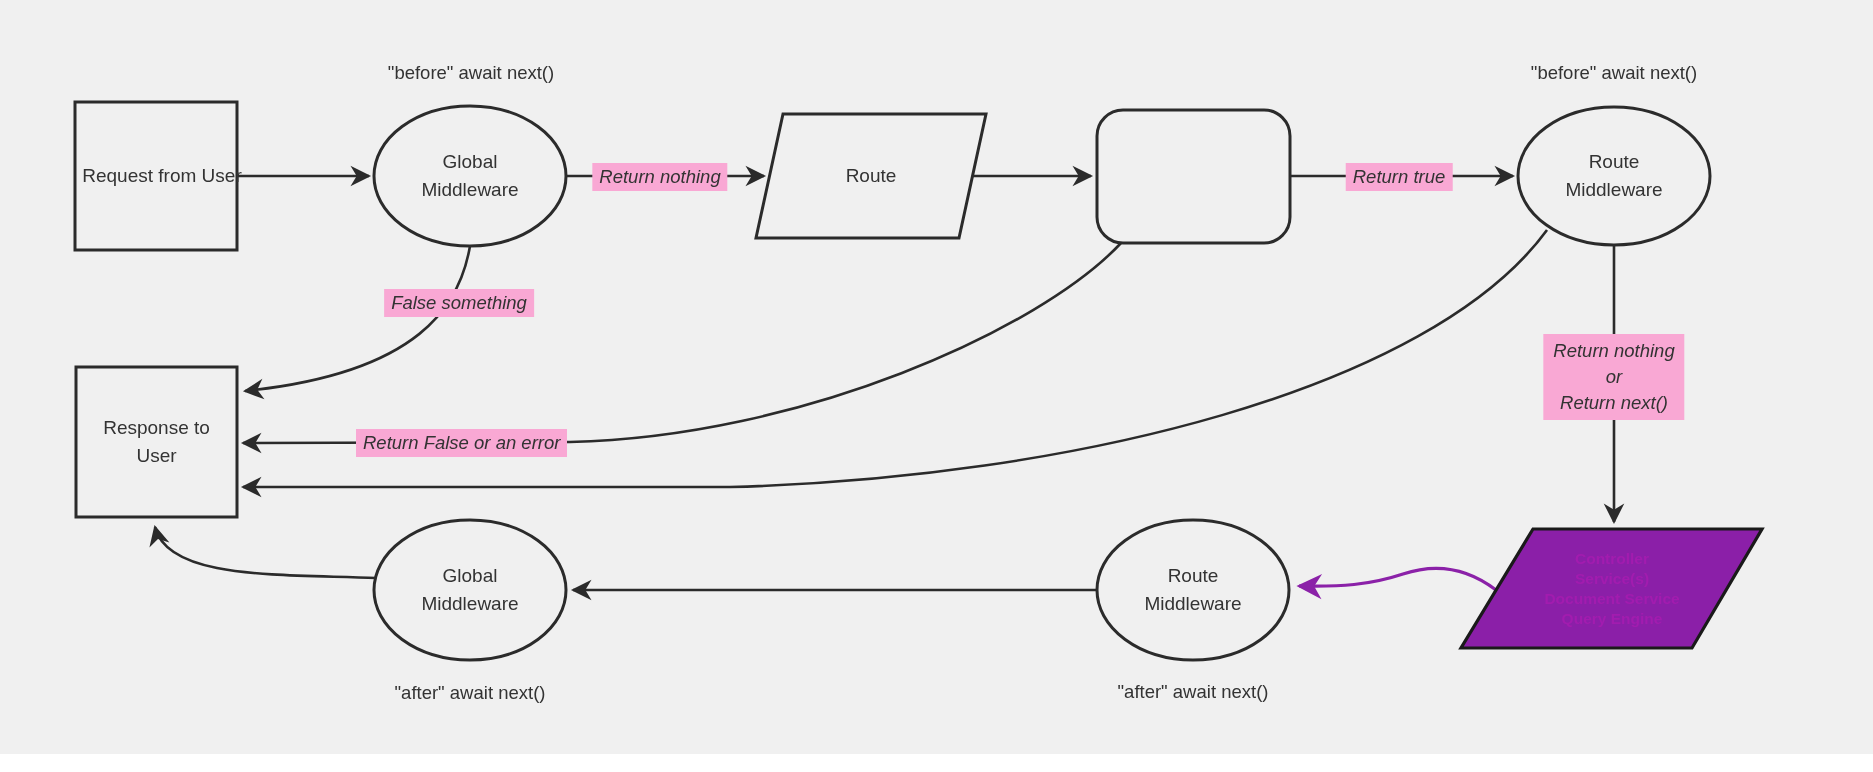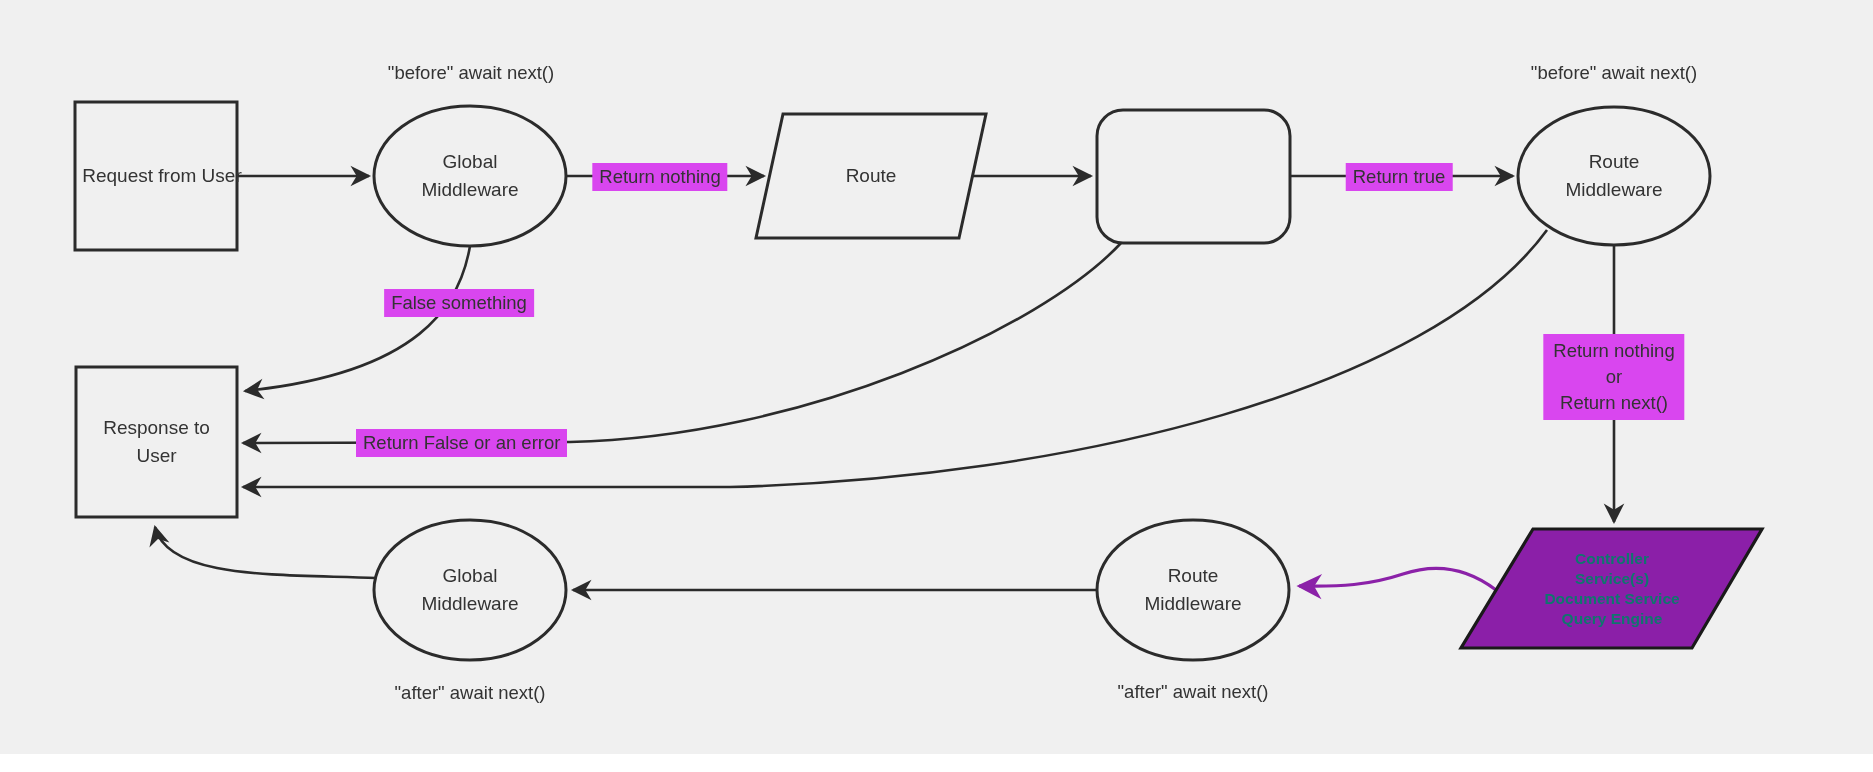--- a/index.html
+++ b/index.html
@@ -19,28 +19,28 @@
     font-size:19px;line-height:28px;color:#333333;
     z-index:2;
   }
   .elabel{
     position:absolute;
     transform:translate(-50%,-50%);
     font-size:18.5px;line-height:26px;color:#333333;
     white-space:nowrap;
     z-index:2;
   }
-  .elabel.bg{background:#d946ef;padding:1px 7px;}
+  .elabel.bg{background:#f9a8d4;padding:1px 7px;font-style:italic;}
   .elabel.leftanchor{transform:translateY(-50%);}
   .elabel.multiline{text-align:center;white-space:normal;padding:4px 10px;}
   .purple-label{
     position:absolute;
     display:flex;flex-direction:column;align-items:center;justify-content:center;
     text-align:left;
-    color:#0f766e;font-weight:bold;font-size:15.5px;line-height:20px;
+    color:#a21caf;font-weight:bold;font-size:15.5px;line-height:20px;
     z-index:2;
   }
   .strip-bottom{
     position:absolute;left:0;bottom:0;width:100%;height:18px;
     background:#ffffff;z-index:3;
   }
 </style>
 </head>
 <body>
 

